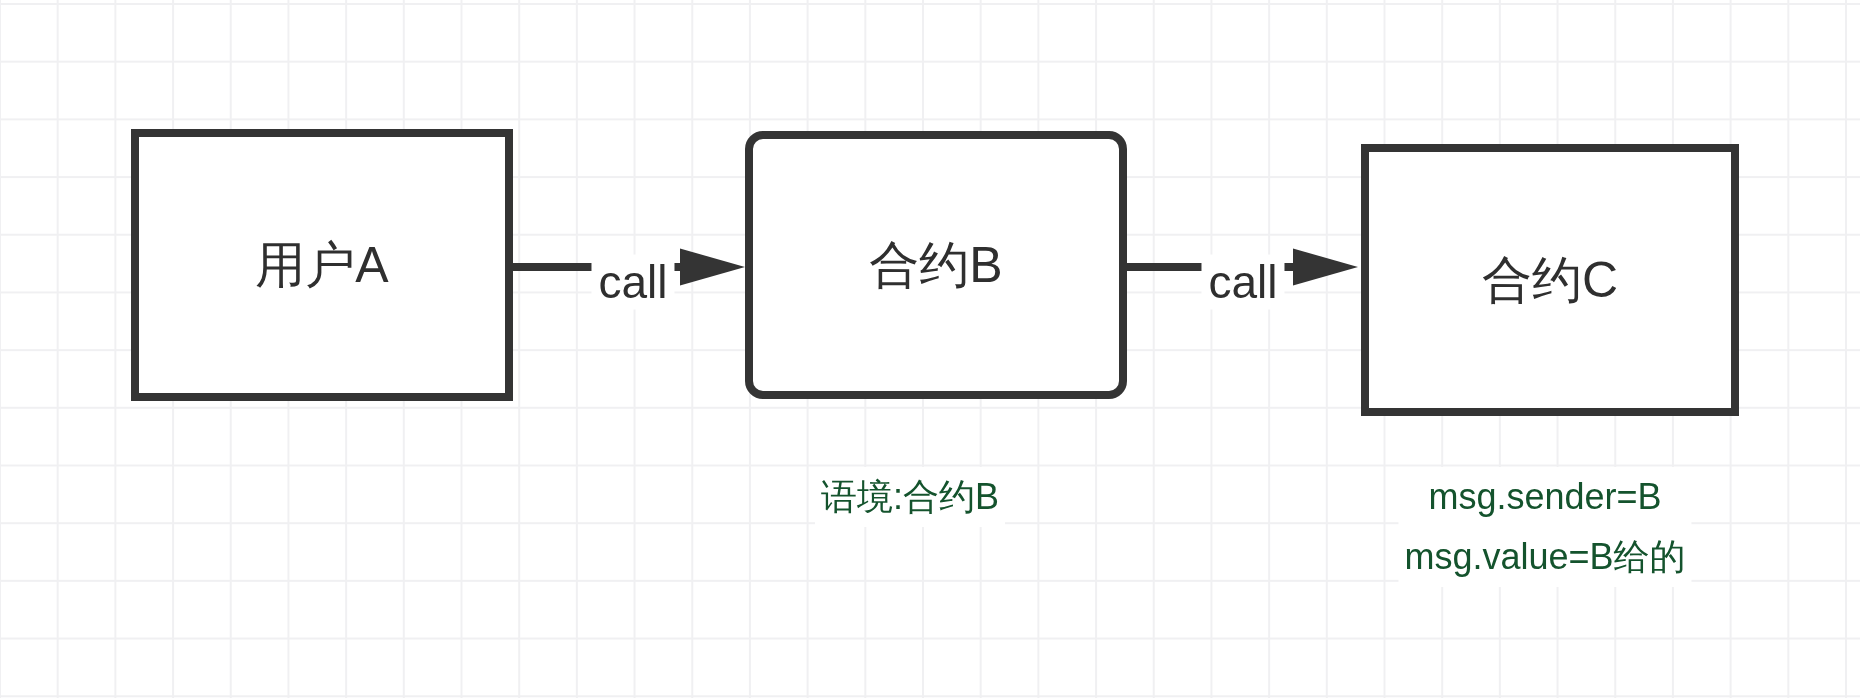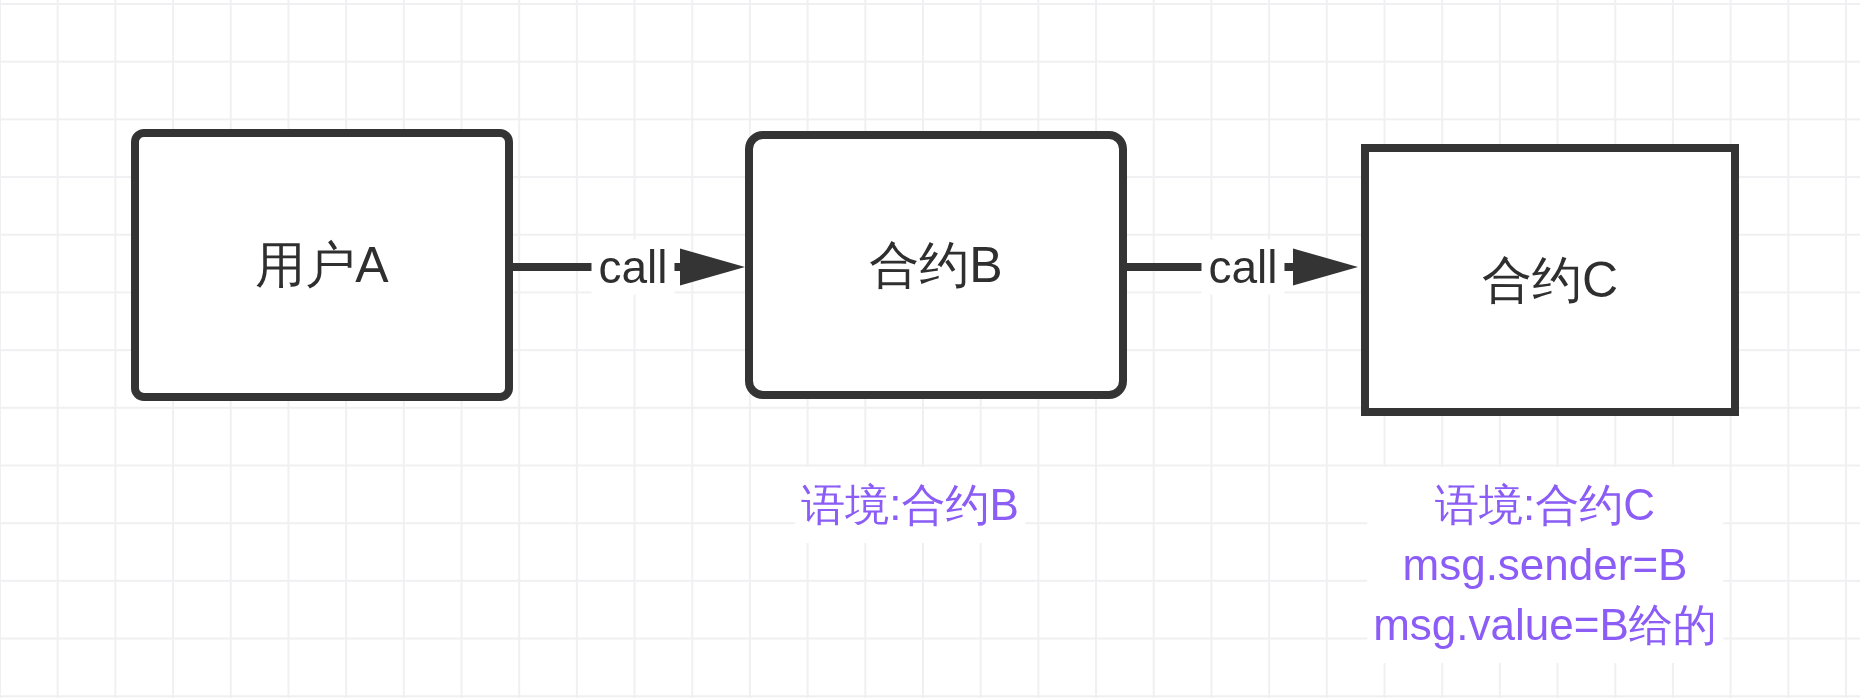--- a/index.html
+++ b/index.html
@@ -27,53 +27,53 @@
     background: #ffffff;
     display: flex;
     align-items: center;
     justify-content: center;
   }
   .node-label {
     font-size: 50px;
     color: #2f2f2f;
     white-space: nowrap;
   }
-  #node-a { left: 131px; top: 129px; width: 382px; height: 272px; border-radius: 13px; }
+  #node-a { left: 131px; top: 129px; width: 382px; height: 272px; }
   #node-b { left: 745px; top: 131px; width: 382px; height: 268px; border-radius: 18px; }
   #node-c { left: 1361px; top: 144px; width: 378px; height: 272px; }
   .edges-layer {
     position: absolute;
     left: 0;
     top: 0;
     pointer-events: none;
   }
   .edge-label {
     position: absolute;
-    top: 267px;
+    top: 282px;
     transform: translate(-50%, -50%);
     background: #ffffff;
     padding: 1px 7px;
     font-size: 46px;
     color: #2f2f2f;
     white-space: nowrap;
     line-height: 1.15;
   }
   #edge-label-1 { left: 633px; }
   #edge-label-2 { left: 1243px; }
   .annotation {
     position: absolute;
     top: 467px;
     transform: translateX(-50%);
     text-align: center;
-    font-size: 44px;
+    font-size: 36px;
     line-height: 60px;
-    color: #8b5cf6;
+    color: #14532d;
     background: #ffffff;
     white-space: nowrap;
-    padding: 8px 6px;
+    padding: 0 6px;
   }
   #annotation-b { left: 910px; }
   #annotation-c { left: 1545px; }
 </style>
 </head>
 <body>
 
 <div class="canvas">
 
   <svg class="edges-layer" width="1860" height="698" viewBox="0 0 1860 698">
@@ -97,18 +97,17 @@
     <span class="node-label">合约C</span>
   </div>
 
   <span class="edge-label" id="edge-label-1">call</span>
   <span class="edge-label" id="edge-label-2">call</span>
 
   <div class="annotation" id="annotation-b">
     <div>语境:合约B</div>
   </div>
   <div class="annotation" id="annotation-c">
-    <div>语境:合约C</div>
     <div>msg.sender=B</div>
     <div>msg.value=B给的</div>
   </div>
 
 </div>
 
 </body></html>

